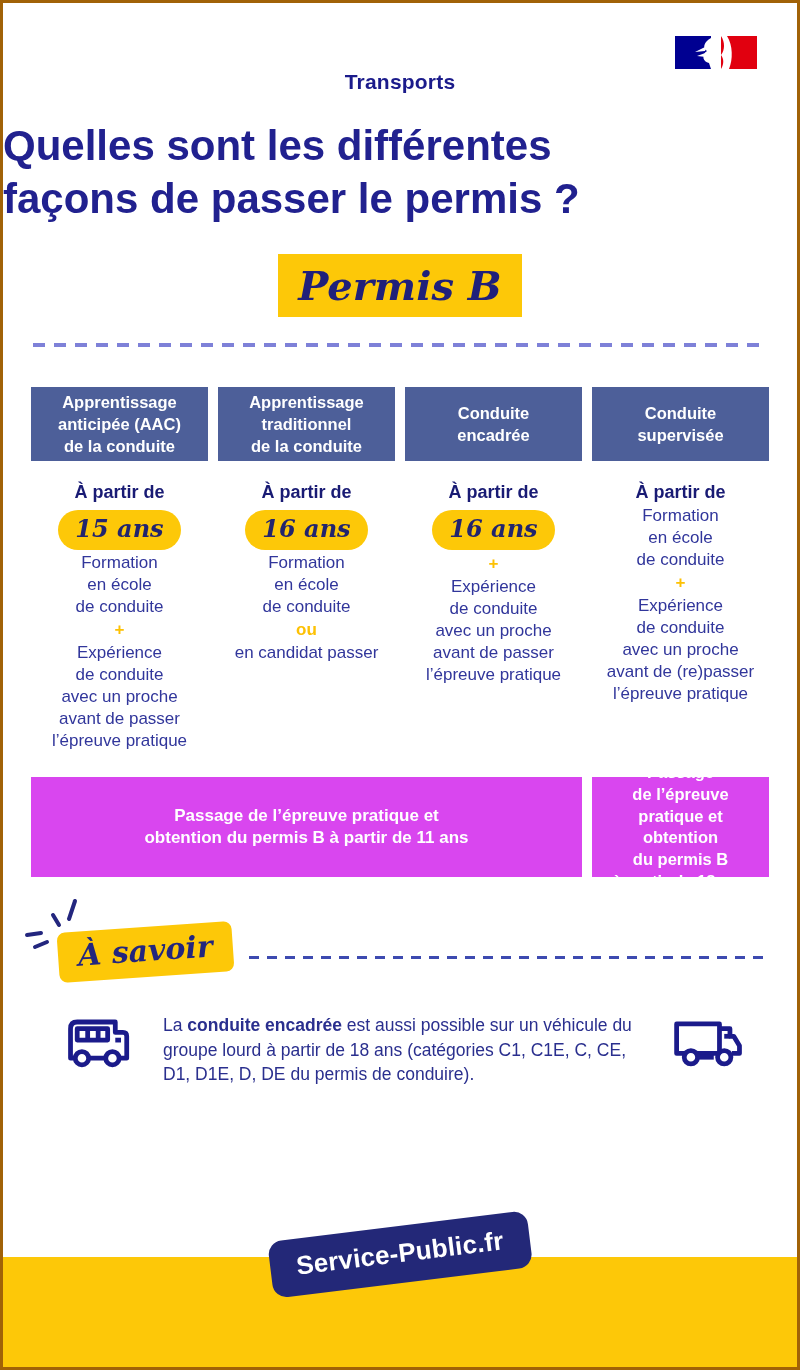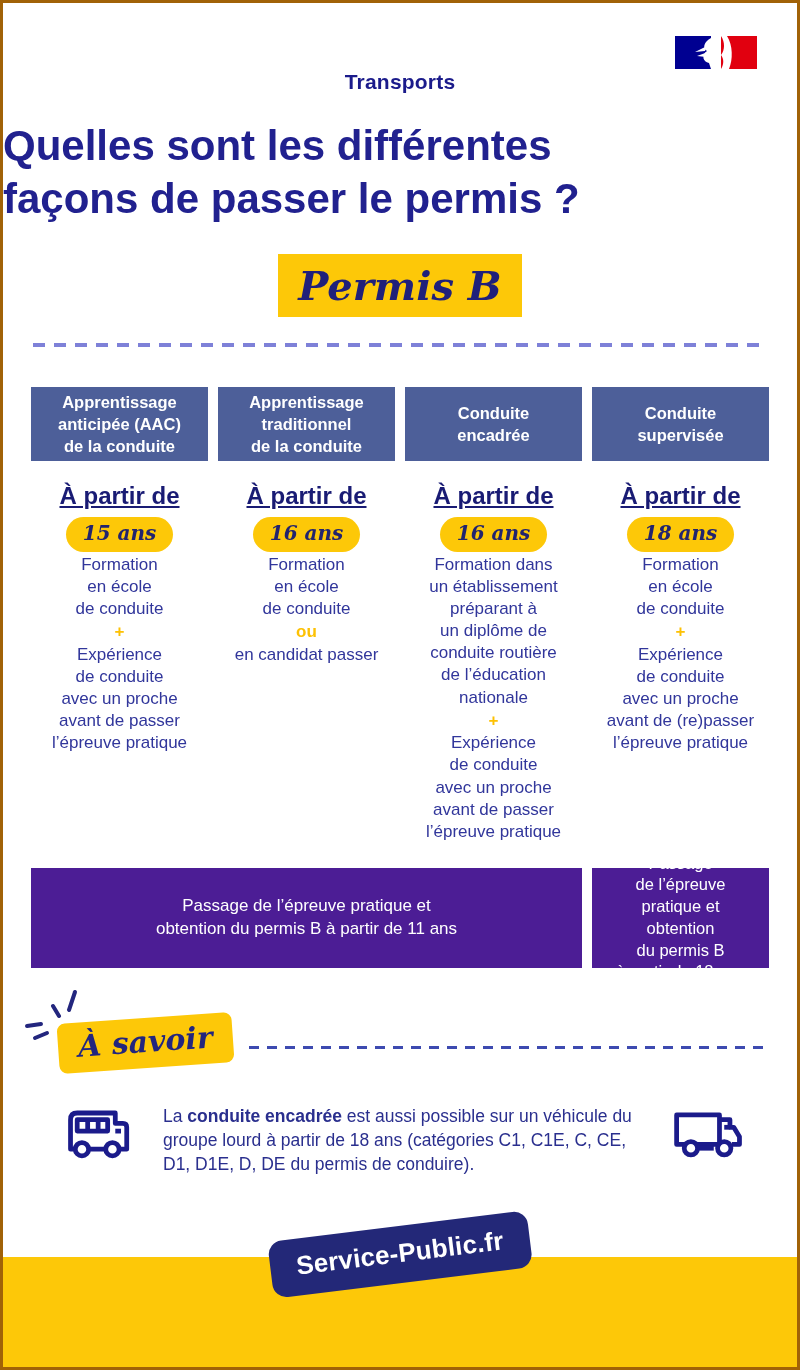--- a/index.html
+++ b/index.html
@@ -42,38 +42,38 @@
     margin:40px 28px 0;
     display:grid;grid-template-columns:repeat(4,1fr);
     column-gap:10px;
   }
   .col{display:flex;flex-direction:column;align-items:center;text-align:center;}
   .col-head{
     align-self:stretch;height:74px;background:#4d5f99;
     display:flex;align-items:center;justify-content:center;
     color:#fff;font-weight:bold;font-size:16.5px;line-height:1.35;
   }
-  .age-label{margin-top:21px;font-size:24px;font-weight:bold;color:#191b74;text-decoration:underline;}
+  .age-label{margin-top:21px;font-size:18px;font-weight:bold;color:#191b74;}
   .age-pill{
     margin-top:7px;background:#fdc808;border-radius:24px;
     padding:4px 17px 7px;
     font-family:"DejaVu Serif", serif;font-style:italic;font-weight:bold;
-    font-size:20px;color:#22246e;
+    font-size:24px;color:#22246e;
   }
   .col-body{margin-top:2px;font-size:17px;line-height:1.3;color:#31369b;font-weight:500;}
   .connector{color:#fdc104;font-weight:bold;font-size:17px;line-height:1.4;}
 
   
   .results{
     margin:25px 28px 0;
     display:grid;grid-template-columns:repeat(4,1fr);
     column-gap:10px;
   }
   .result-box{
-    background:#4c1d95;color:#fff;font-weight:normal;
+    background:#d946ef;color:#fff;font-weight:bold;
     display:flex;align-items:center;justify-content:center;text-align:center;
     font-size:17px;line-height:1.32;
     height:100px;
   }
   .result-wide{grid-column:1 / 4;}
   .result-narrow{grid-column:4 / 5;font-size:16.5px;}
 
   
   .note-head{
     margin:50px 30px 0 55px;
@@ -171,41 +171,33 @@
         <div class="pre">en candidat passer</div>
       </div>
     </div>
 
     <div class="col">
       <div class="col-head pre">Conduite
 encadrée</div>
       <div class="age-label">À partir de</div>
       <div class="age-pill">16 ans</div>
       <div class="col-body">
-        <div class="pre">Formation dans
-un établissement
-préparant à
-un diplôme de
-conduite routière
-de l’éducation
-nationale</div>
         <div class="connector">+</div>
         <div class="pre">Expérience
 de conduite
 avec un proche
 avant de passer
 l’épreuve pratique</div>
       </div>
     </div>
 
     <div class="col">
       <div class="col-head pre">Conduite
 supervisée</div>
       <div class="age-label">À partir de</div>
-      <div class="age-pill">18 ans</div>
       <div class="col-body">
         <div class="pre">Formation
 en école
 de conduite</div>
         <div class="connector">+</div>
         <div class="pre">Expérience
 de conduite
 avec un proche
 avant de (re)passer
 l’épreuve pratique</div>

